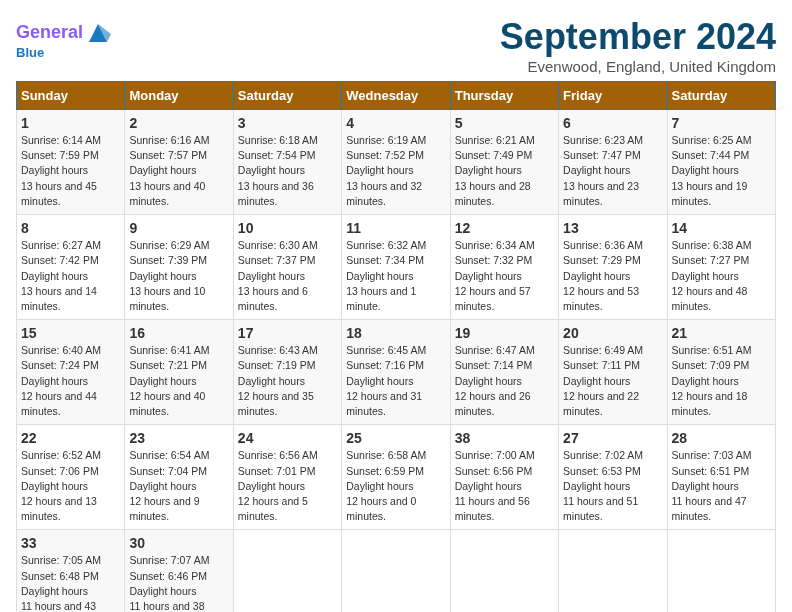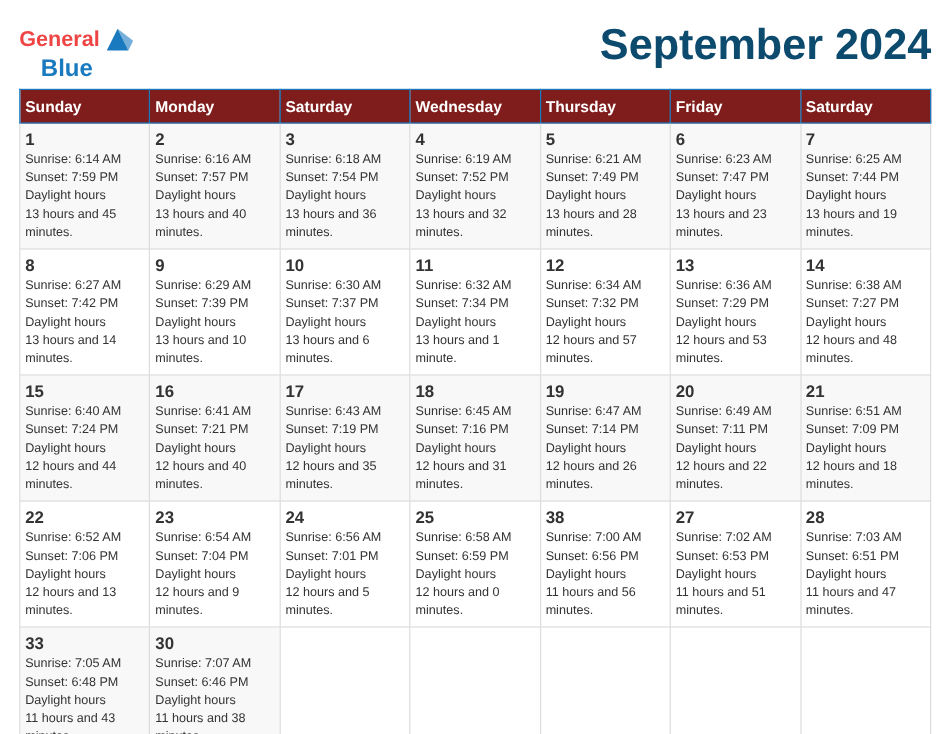--- a/index.html
+++ b/index.html
@@ -21,41 +21,41 @@
       align-items: center;
       margin-top: 4px;
     }
     .logo-text {
       font-size: 18px;
       font-weight: bold;
       color: #333;
       line-height: 1.1;
     }
     .logo-text span {
-      color: #ef4444;
+      color: #8b5cf6;
     }
     .title-block {
       text-align: right;
     }
     .month-title {
       font-size: 36px;
       font-weight: bold;
       color: #0c4a6e;
     }
     .location {
       font-size: 15px;
       color: #555;
     }
     table {
       width: 100%;
       border-collapse: collapse;
       font-size: 11px;
     }
     thead tr th {
-      background-color: #7f1d1d;
+      background-color: #a16207;
       color: #fff;
       padding: 6px 4px;
       text-align: left;
       font-size: 13px;
       font-weight: bold;
       border: 1px solid #1a7abf;
     }
     tbody tr td {
       vertical-align: top;
       padding: 5px 4px;
@@ -92,25 +92,26 @@
       <div>
         <div style="display:flex;align-items:center;gap:2px;">
           <span class="logo-text">
             <span>General</span>
           </span>
           <svg width="26" height="26" viewBox="0 0 26 26">
             <polygon points="4,22 13,4 22,22" fill="#1a7abf"></polygon>
             <polygon points="13,4 22,22 26,14" fill="#1a7abf" opacity="0.6"></polygon>
           </svg>
         </div>
-        <div class="logo-text" style="color:#1a7abf;font-size:20px;font-weight:bold;margin-left:18px;">Blue</div>
+        <div class="logo-text" style="color:#1a7abf;font-size:13px;font-weight:bold;">Blue</div>
       </div>
     </div>
     <div class="title-block">
       <div class="month-title">September 2024</div>
+      <div class="location">Evenwood, England, United Kingdom</div>
     </div>
   </div>
 
   <table>
     <thead>
       <tr>
         <th>Sunday</th>
         <th>Monday</th>
         <th>Saturday</th>
         <th>Wednesday</th>

